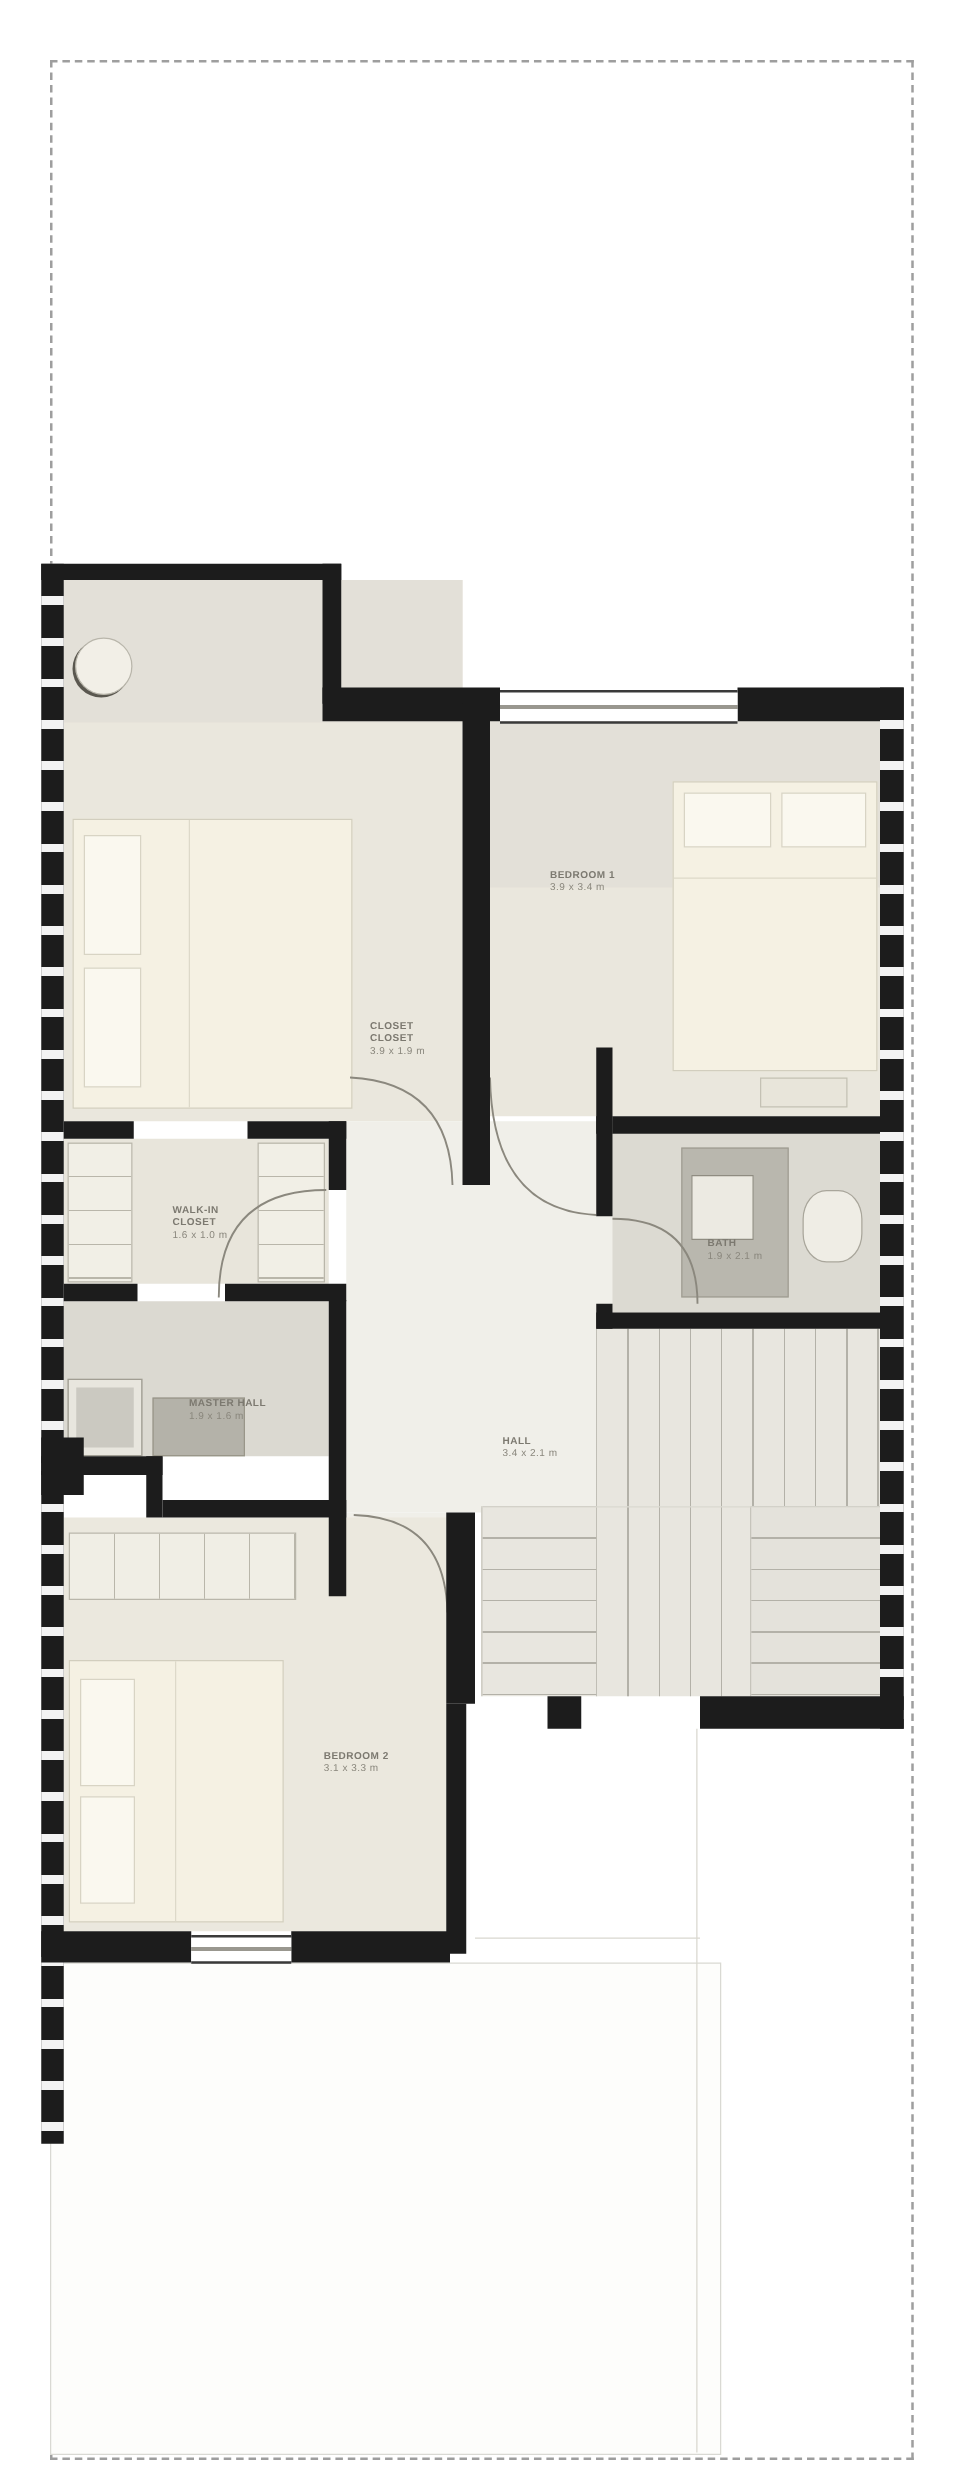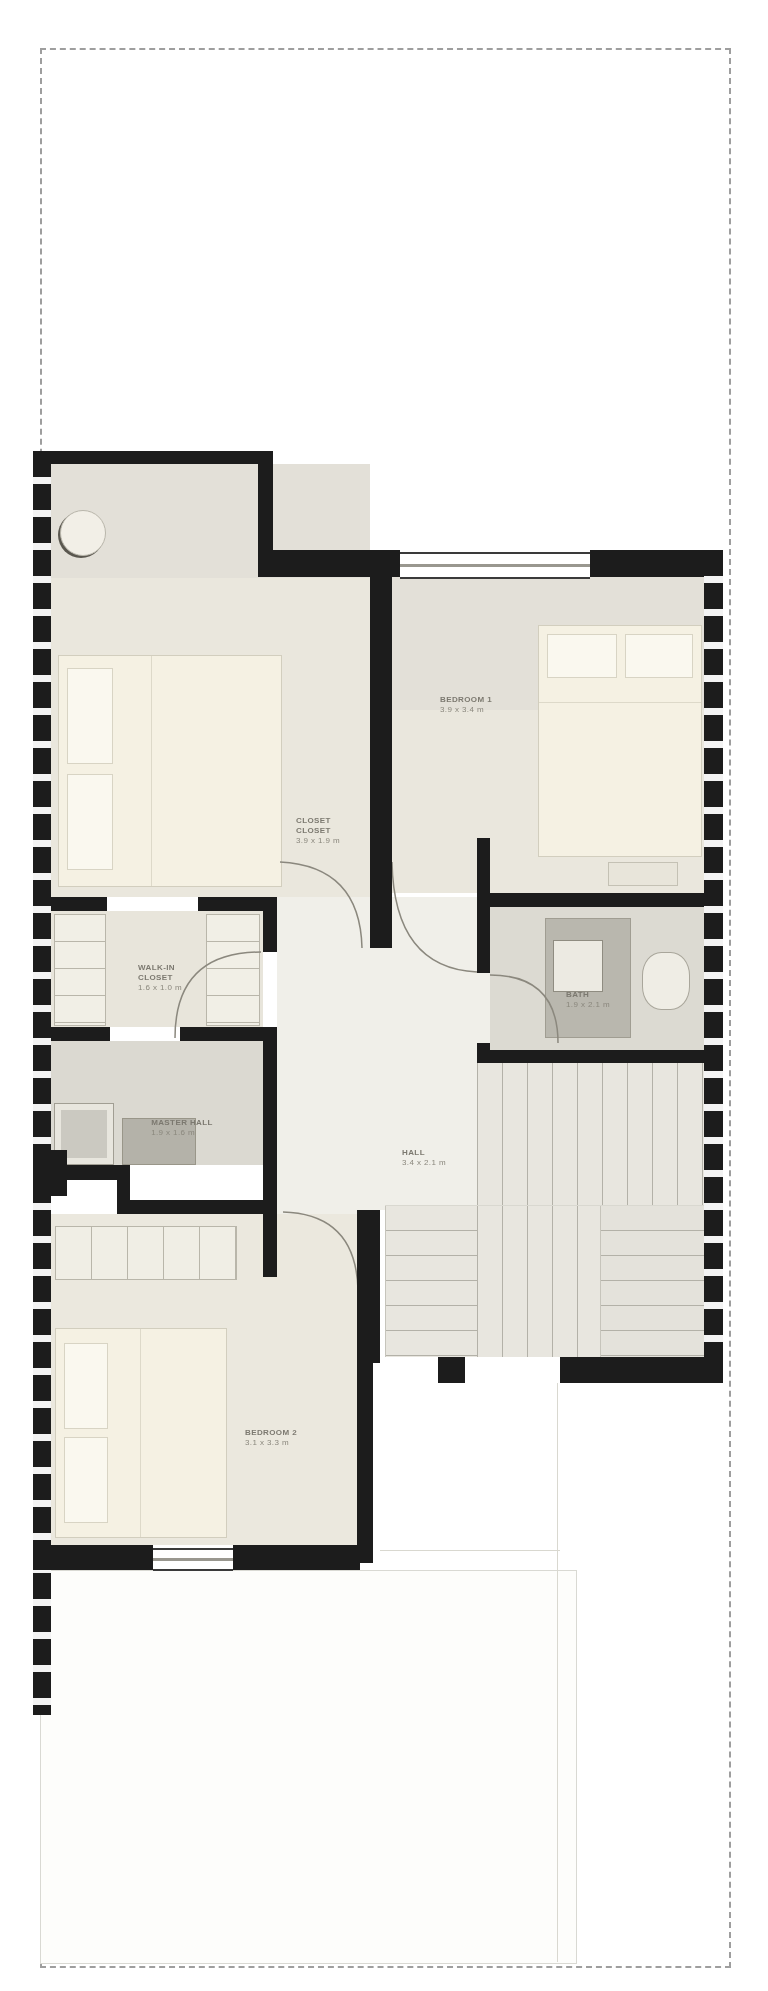--- a/index.html
+++ b/index.html
@@ -144,18 +144,18 @@
     <div class="dims">1.9 x 1.6 m</div>
   </div>
   <div class="roomlabel" style="left:588px;top:1000px;">
     <div>BATH</div>
     <div class="dims">1.9 x 2.1 m</div>
   </div>
   <div class="roomlabel" style="left:424px;top:1158px;">
     <div>HALL</div>
     <div class="dims">3.4 x 2.1 m</div>
   </div>
-  <div class="roomlabel" style="left:271px;top:1410px;margin-top:28px;">
+  <div class="roomlabel" style="left:285px;top:1410px;">
     <div>BEDROOM 2</div>
     <div class="dims">3.1 x 3.3 m</div>
   </div>
 
 </div>
 
 </body></html>

